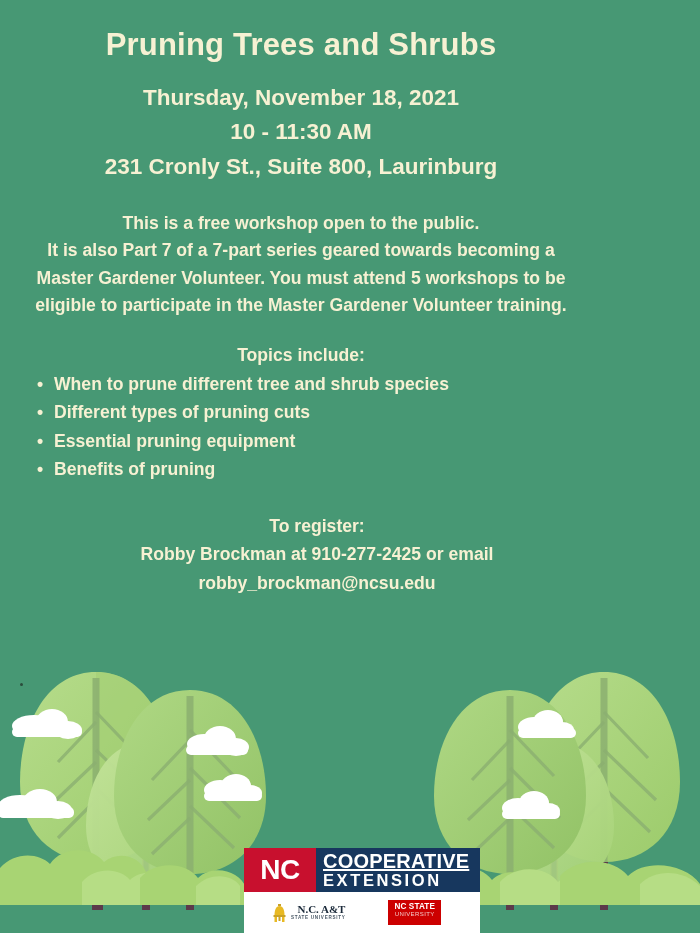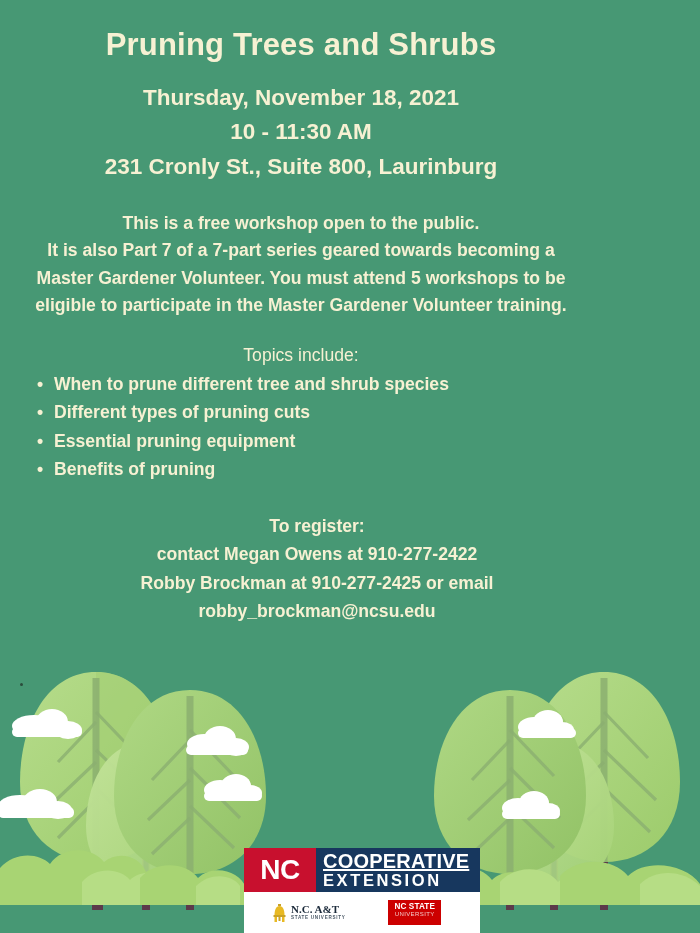--- a/index.html
+++ b/index.html
@@ -57,21 +57,21 @@
     font-size: 17.6px;
     font-weight: bold;
     line-height: 1.56;
     padding: 0 0;
   }
   .intro div { white-space: nowrap; }
 
   .topics-heading {
     margin-top: 25px;
     font-size: 17.6px;
-    font-weight: normal;
+    font-weight: bold;
   }
 
   .topics-list {
     list-style: none;
     margin: 4px 0 0 0;
     padding: 0;
     text-align: left;
     width: 520px;
     margin-left: 32px;
   }
@@ -150,20 +150,21 @@
     align-items: center;
   }
   .at-block {
     display: flex;
     align-items: center;
     margin-left: 28px;
   }
   .at-text {
     margin-left: 4px;
     line-height: 1.05;
+    text-align: right;
   }
   .at-text .t1 {
     font-family: "Liberation Serif", serif;
     font-weight: bold;
     font-size: 11px;
     color: #1b2a3a;
   }
   .at-text .t2 {
     font-size: 4.6px;
     letter-spacing: 0.7px;
@@ -373,21 +374,20 @@
         <span>Essential pruning equipment</span>
       </li>
       <li>
         <span class="bullet">•</span>
         <span>Benefits of pruning</span>
       </li>
     </ul>
 
     <div class="register">
       <div>To register:</div>
-      <div>contact Megan Owens at 910-277-2422</div>
       <div>Robby Brockman at 910-277-2425 or email</div>
       <div>robby_brockman@ncsu.edu</div>
     </div>
   </div>
 
   <div class="logo-wrap">
     <div class="logo-banner">
       <div class="logo-nc">
         <span>NC</span>
       </div>

